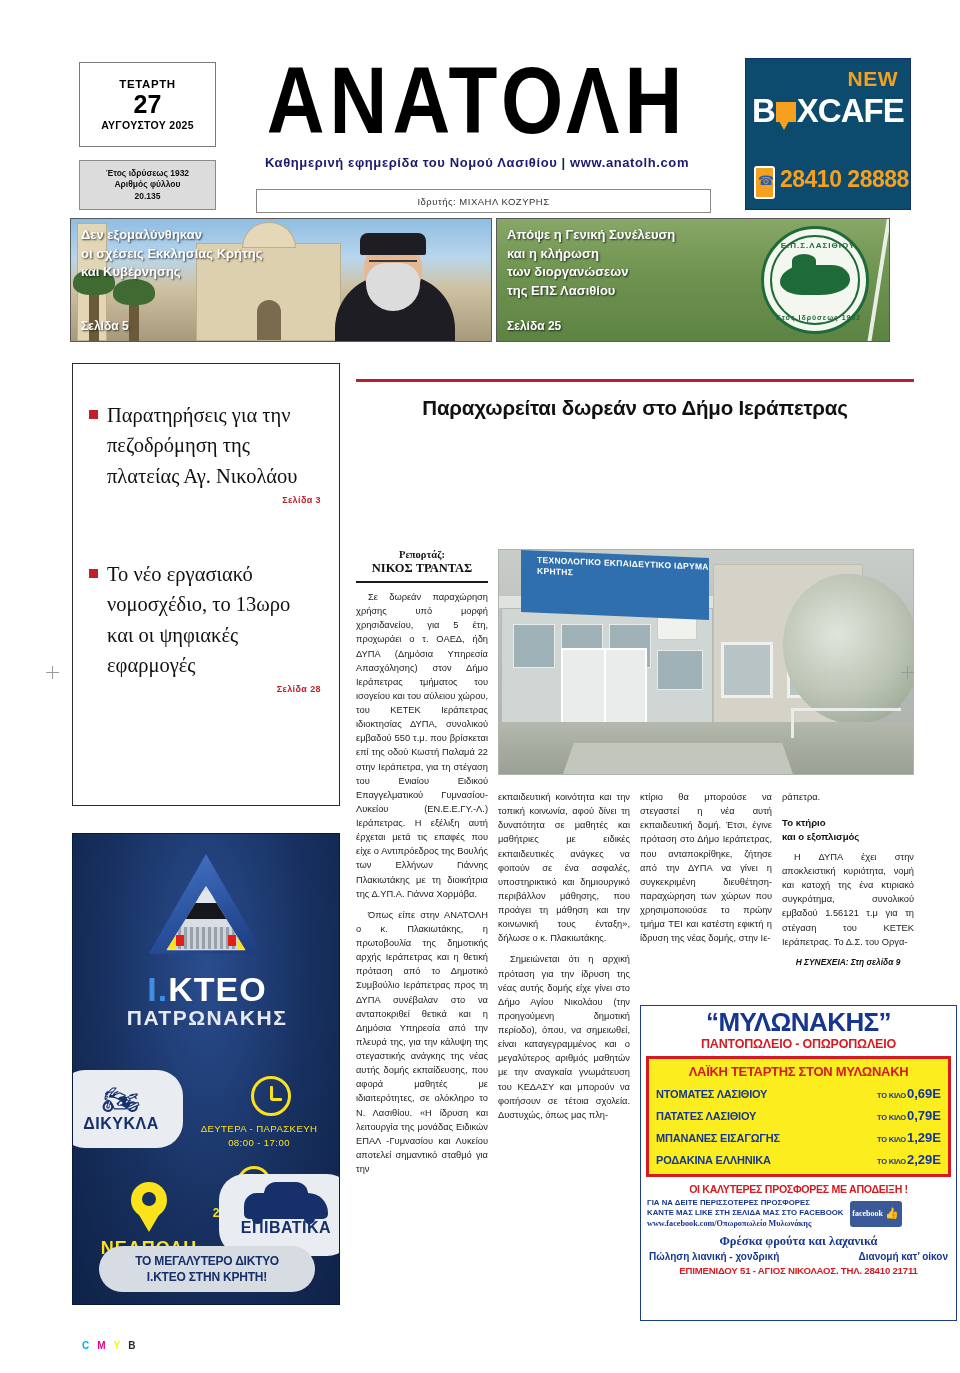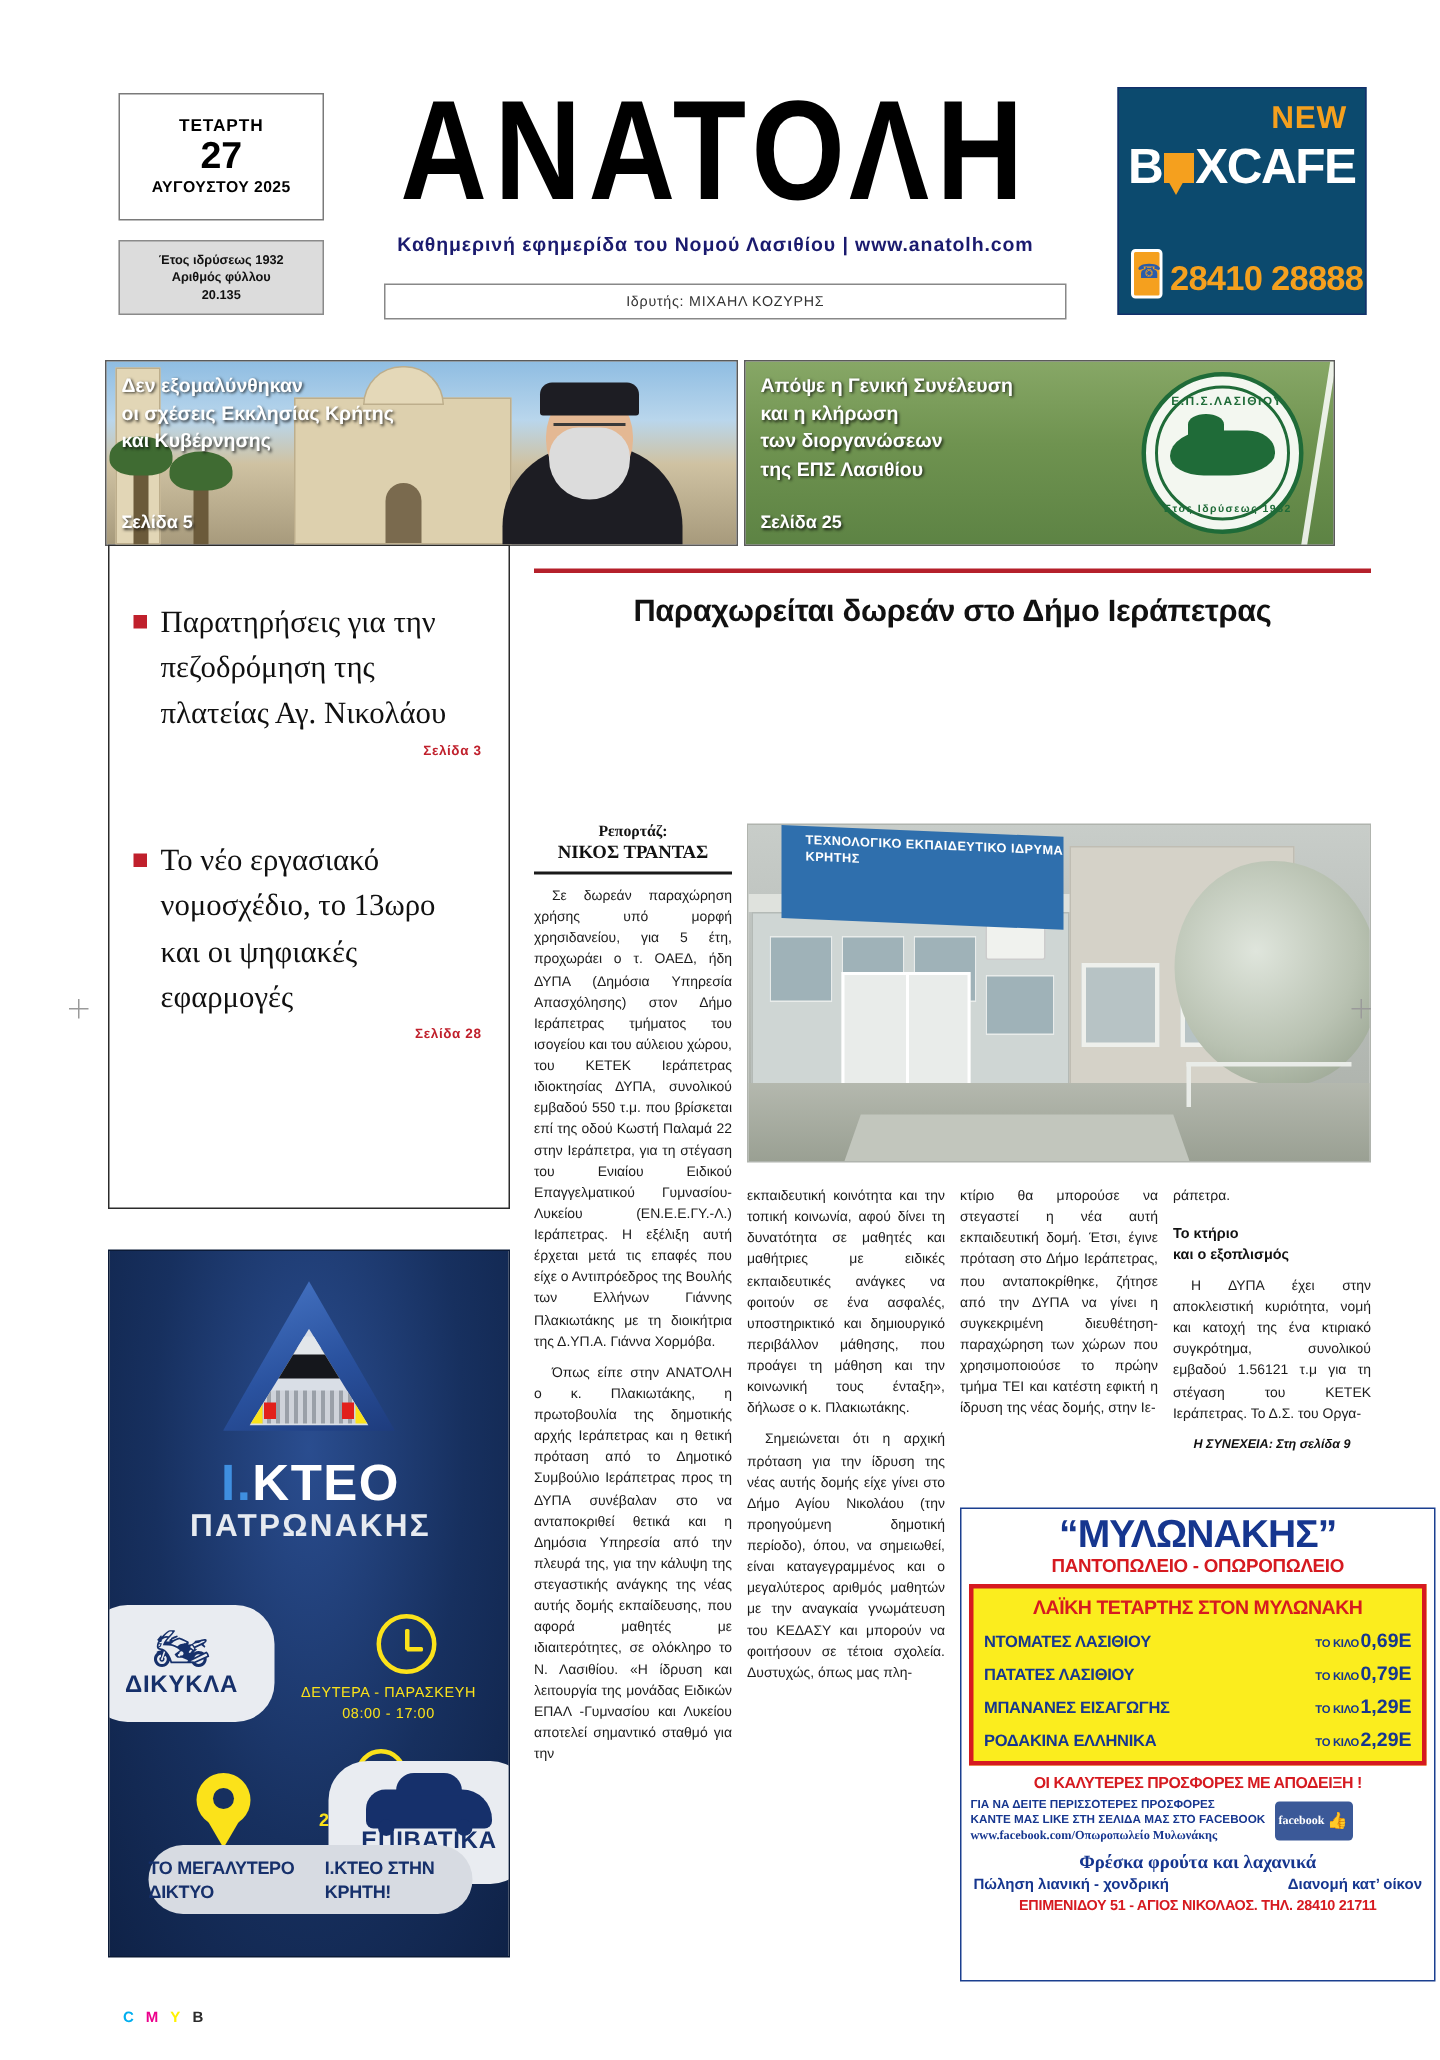--- a/index.html
+++ b/index.html
@@ -70,34 +70,34 @@
   .bc-bubble {
     display: inline-block; width: 20px; height: 20px; background: #f5a01e;
     position: relative; margin: 0 1px 0 1px; top: 1px;
   }
   .bc-bubble::after {
     content: ""; position: absolute; left: 3px; top: 19px;
     border-left: 5px solid transparent; border-right: 5px solid transparent;
     border-top: 9px solid #f5a01e;
   }
   .bc-phone-row {
-    position: absolute; left: 8px; bottom: 10px; display: flex; align-items: flex-end; gap: 5px;
+    position: absolute; left: 8px; bottom: 10px; display: flex; align-items: flex-start; gap: 5px;
   }
   .bc-phone-icon {
     width: 21px; height: 33px; background: #f5a01e; border-radius: 3px;
     border: 2px solid #fff; position: relative;
   }
   .bc-phone-icon::after {
     content: "\260E"; position: absolute; left: 2px; top: 5px;
     font-size: 13px; color: #2a5cab;
   }
   .bc-phone-num { font-size: 23px; font-weight: bold; color: #f5a01e; letter-spacing: -.5px; }
 
   
-  .teaser-row { position: absolute; left: 70px; top: 240px; width: 820px; height: 148px; }
+  .teaser-row { position: absolute; left: 70px; top: 218px; width: 820px; height: 148px; }
   .teaser {
     position: absolute; top: 0; height: 124px; overflow: hidden;
     border: 1px solid #5a5a5a;
   }
   .teaser-church { left: 0; width: 422px;
     background: linear-gradient(180deg,#8fbde2 0%,#b9d6ec 32%,#cfc2a2 56%,#a79a7c 100%); }
   .teaser-eps { left: 426px; width: 394px;
     background: linear-gradient(180deg,#87a766 0%,#6f9350 45%,#5d8344 100%); }
   .teaser-lines {
     position: absolute; left: 10px; top: 8px; z-index: 3;
@@ -467,23 +467,23 @@
   }
   .ik-pin::before {
     content: ""; position: absolute; left: 11px; top: 10px; width: 14px; height: 14px;
     background: #17305f; border-radius: 50%; z-index: 2;
   }
   .ik-city {
     position: absolute; left: 12px; top: 404px; width: 128px; text-align: center;
     font-size: 18px; font-weight: bold; color: #fbe21a; letter-spacing: 1px;
   }
   .ik-footer {
-    position: absolute; left: 26px; bottom: 28px; width: 216px; height: 46px;
+    position: absolute; left: 26px; bottom: 12px; width: 216px; height: 46px;
     background: #d7dbe2; border-radius: 23px;
-    display: flex; flex-direction: row; align-items: center; justify-content: center;
+    display: flex; flex-direction: column; align-items: center; justify-content: center;
     line-height: 1.35;
   }
   .ik-footer span { font-size: 12px; font-weight: bold; color: #16306b; letter-spacing: -.2px; }
 
   
   .cmyb { position: absolute; left: 82px; bottom: 22px; display: flex; gap: 8px; font-size: 10px; font-weight: bold; }
   .cmyb .c { color: #00aeef; } .cmyb .m { color: #ec008c; }
   .cmyb .y { color: #fff200; } .cmyb .b { color: #2b2b2b; }
 
   

